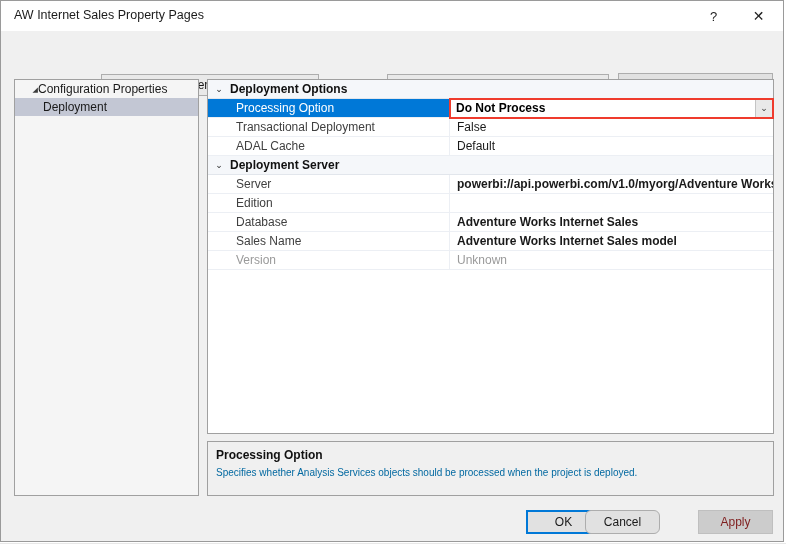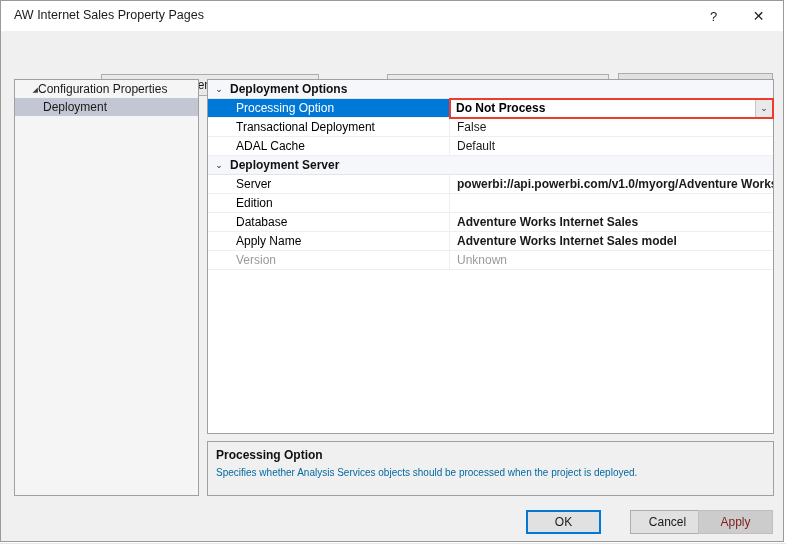--- a/index.html
+++ b/index.html
@@ -192,21 +192,21 @@
     font-weight: bold;
     font-size: 12px;
     color: #111;
     white-space: nowrap;
   }
   .row .namecell {
     width: 242px;
     box-sizing: border-box;
     padding-left: 28px;
     font-size: 12px;
-    color: #000000;
+    color: #404040;
     white-space: nowrap;
     overflow: hidden;
     height: 100%;
     display: flex;
     align-items: center;
     border-right: 1px solid #eceff4;
   }
   .row .valcell {
     flex: 1;
     box-sizing: border-box;
@@ -314,21 +314,21 @@
     display: flex;
     align-items: center;
     justify-content: center;
     cursor: default;
   }
   #ok-btn {
     left: 525px;
     border: 2px solid #0078d7;
     background: #e1e1e1;
   }
-  #cancel-btn { left: 629px; }
+  #cancel-btn { left: 584px; border-radius: 6px; }
   #apply-btn {
     left: 697px;
     background: #cccccc;
     border-color: #bfbfbf;
     color: #7f1d1d;
   }
 
   
   #bg-strip {
     position: absolute;
@@ -418,21 +418,21 @@
     <div class="row">
       <div class="namecell">Edition</div>
     </div>
 
     <div class="row">
       <div class="namecell">Database</div>
       <div class="valcell val-bold">Adventure Works Internet Sales</div>
     </div>
 
     <div class="row">
-      <div class="namecell">Apply Name</div>
+      <div class="namecell">Sales Name</div>
       <div class="valcell val-bold">Adventure Works Internet Sales model</div>
     </div>
 
     <div class="row dimmed">
       <div class="namecell">Version</div>
       <div class="valcell">Unknown</div>
     </div>
 
   </div>
 

